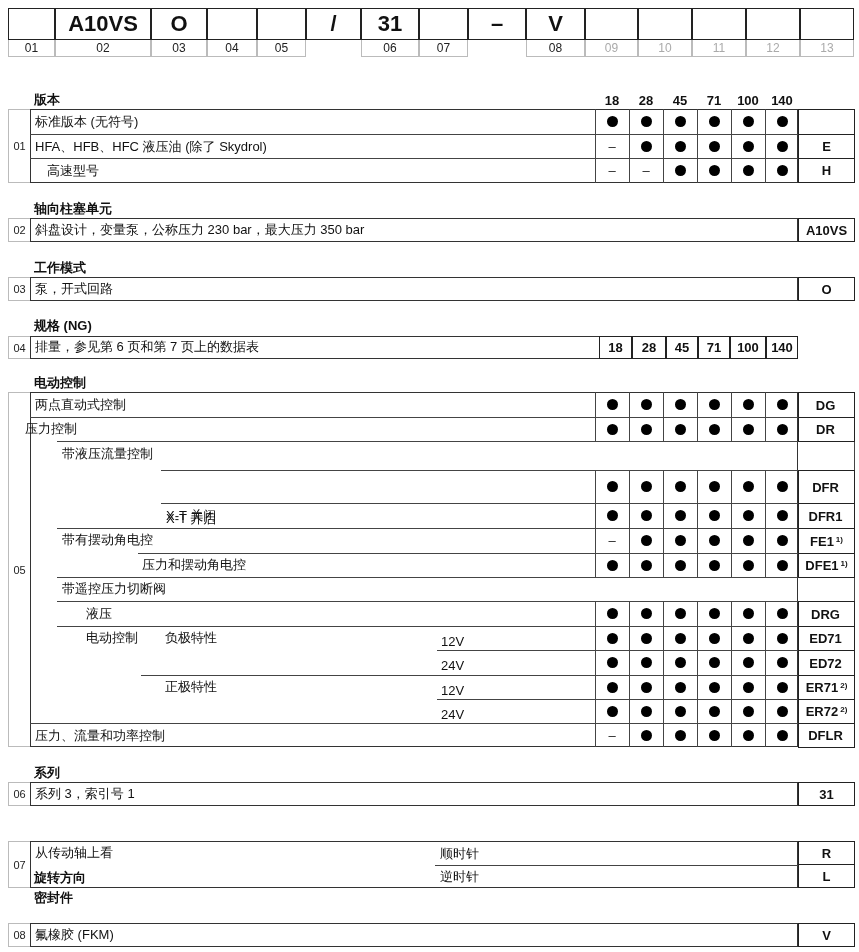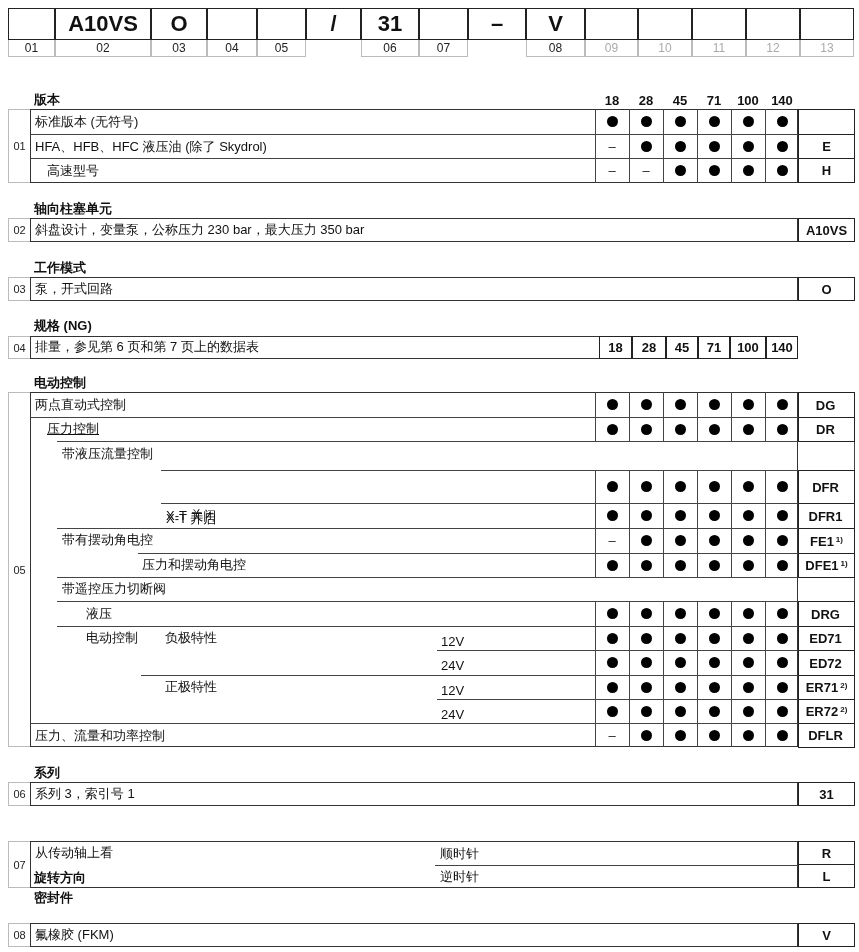--- a/index.html
+++ b/index.html
@@ -217,21 +217,21 @@
   <div class="vline" style="left:629px;top:601px;height:146px;"></div>
   <div class="vline" style="left:663px;top:601px;height:146px;"></div>
   <div class="vline" style="left:697px;top:601px;height:146px;"></div>
   <div class="vline" style="left:731px;top:601px;height:146px;"></div>
   <div class="vline" style="left:765px;top:601px;height:146px;"></div>
 
   <div class="vline" style="left:854px;top:441px;height:29px;"></div>
   <div class="vline" style="left:854px;top:577px;height:24px;"></div>
 
   <div class="txt" style="left:35px;top:397px;">两点直动式控制</div>
-  <div class="txt" style="left:47px;top:421px;text-decoration:underline;">压力控制</div>
+  <div class="txt" style="left:25px;top:421px;">压力控制</div>
   <div class="txt" style="left:62px;top:446px;">带液压流量控制</div>
   <div class="txt" style="left:166px;top:479px;margin-top:32px;">X-T 开启</div>
   <div class="txt" style="left:166px;top:508px;">X-T 关闭</div>
   <div class="txt" style="left:62px;top:532px;">带有摆动角电控</div>
   <div class="txt" style="left:142px;top:557px;">压力和摆动角电控</div>
   <div class="txt" style="left:62px;top:581px;">带遥控压力切断阀</div>
   <div class="txt" style="left:86px;top:606px;">液压</div>
   <div class="txt" style="left:86px;top:630px;">电动控制</div>
   <div class="txt" style="left:165px;top:630px;">负极特性</div>
   <div class="txt" style="left:165px;top:679px;">正极特性</div>

